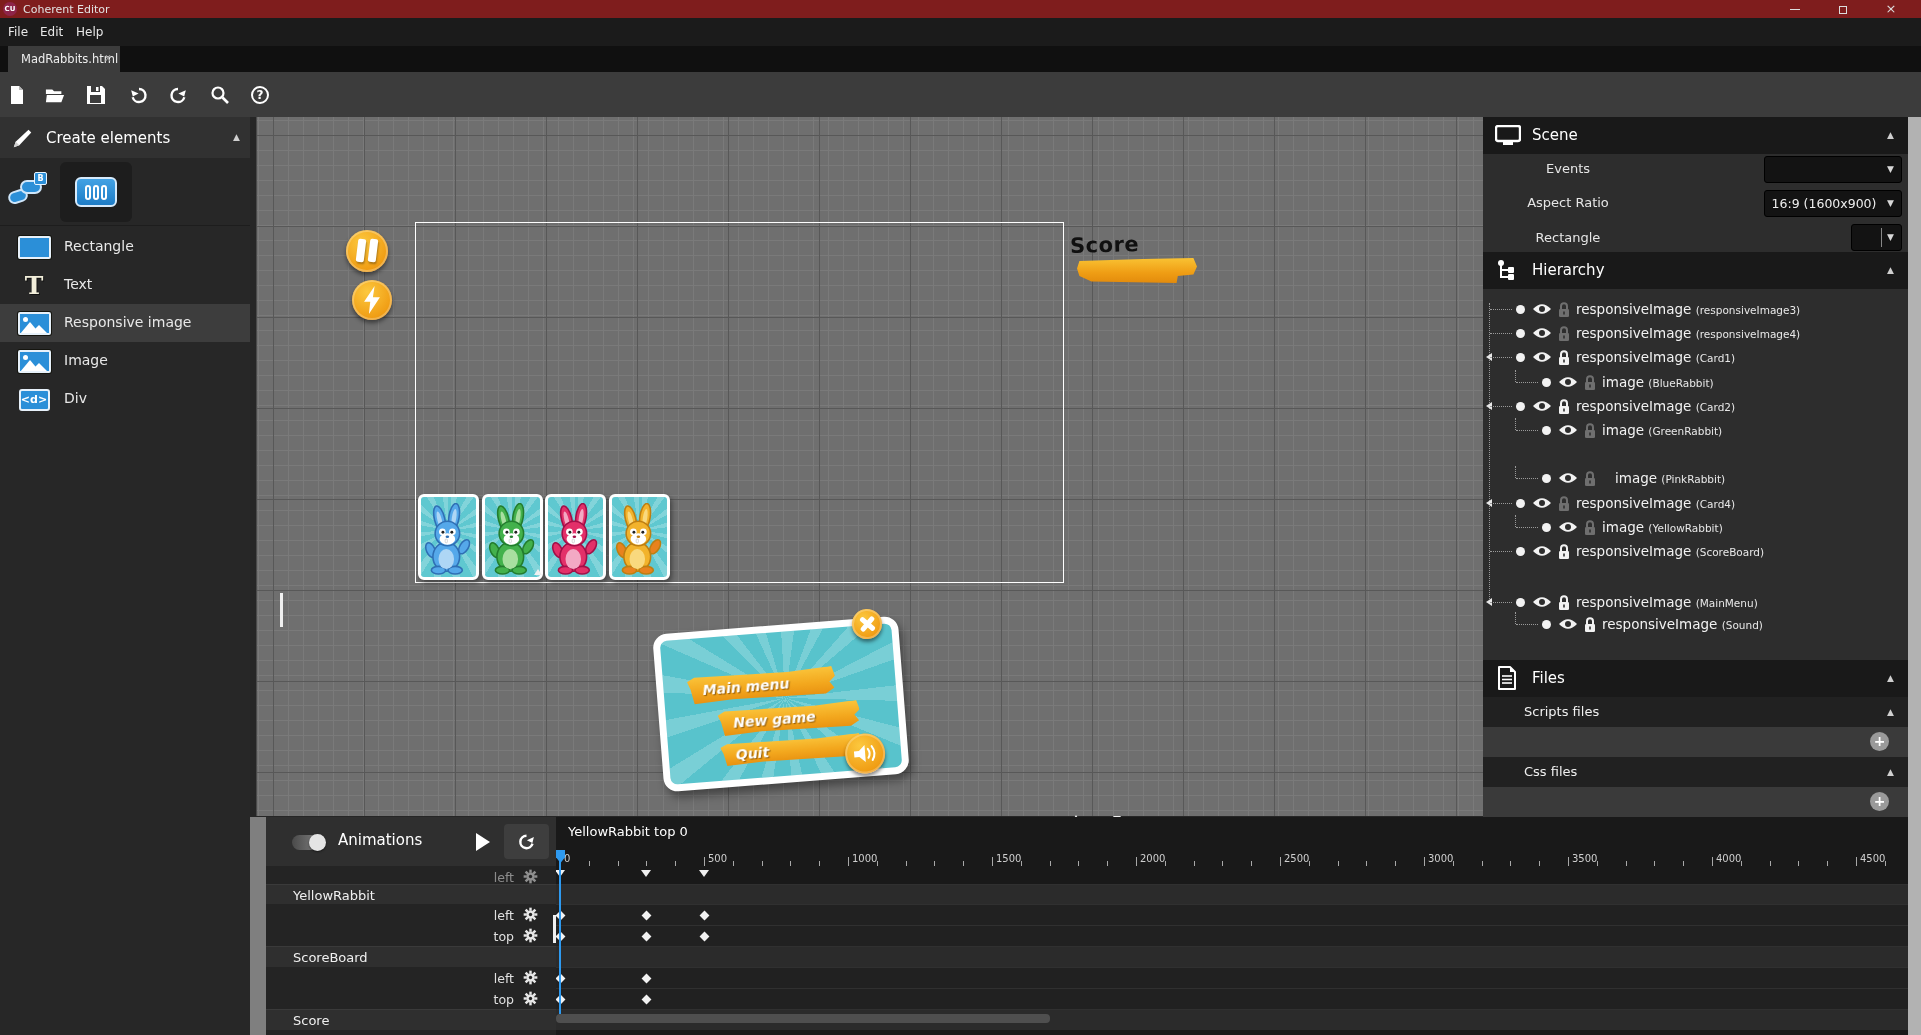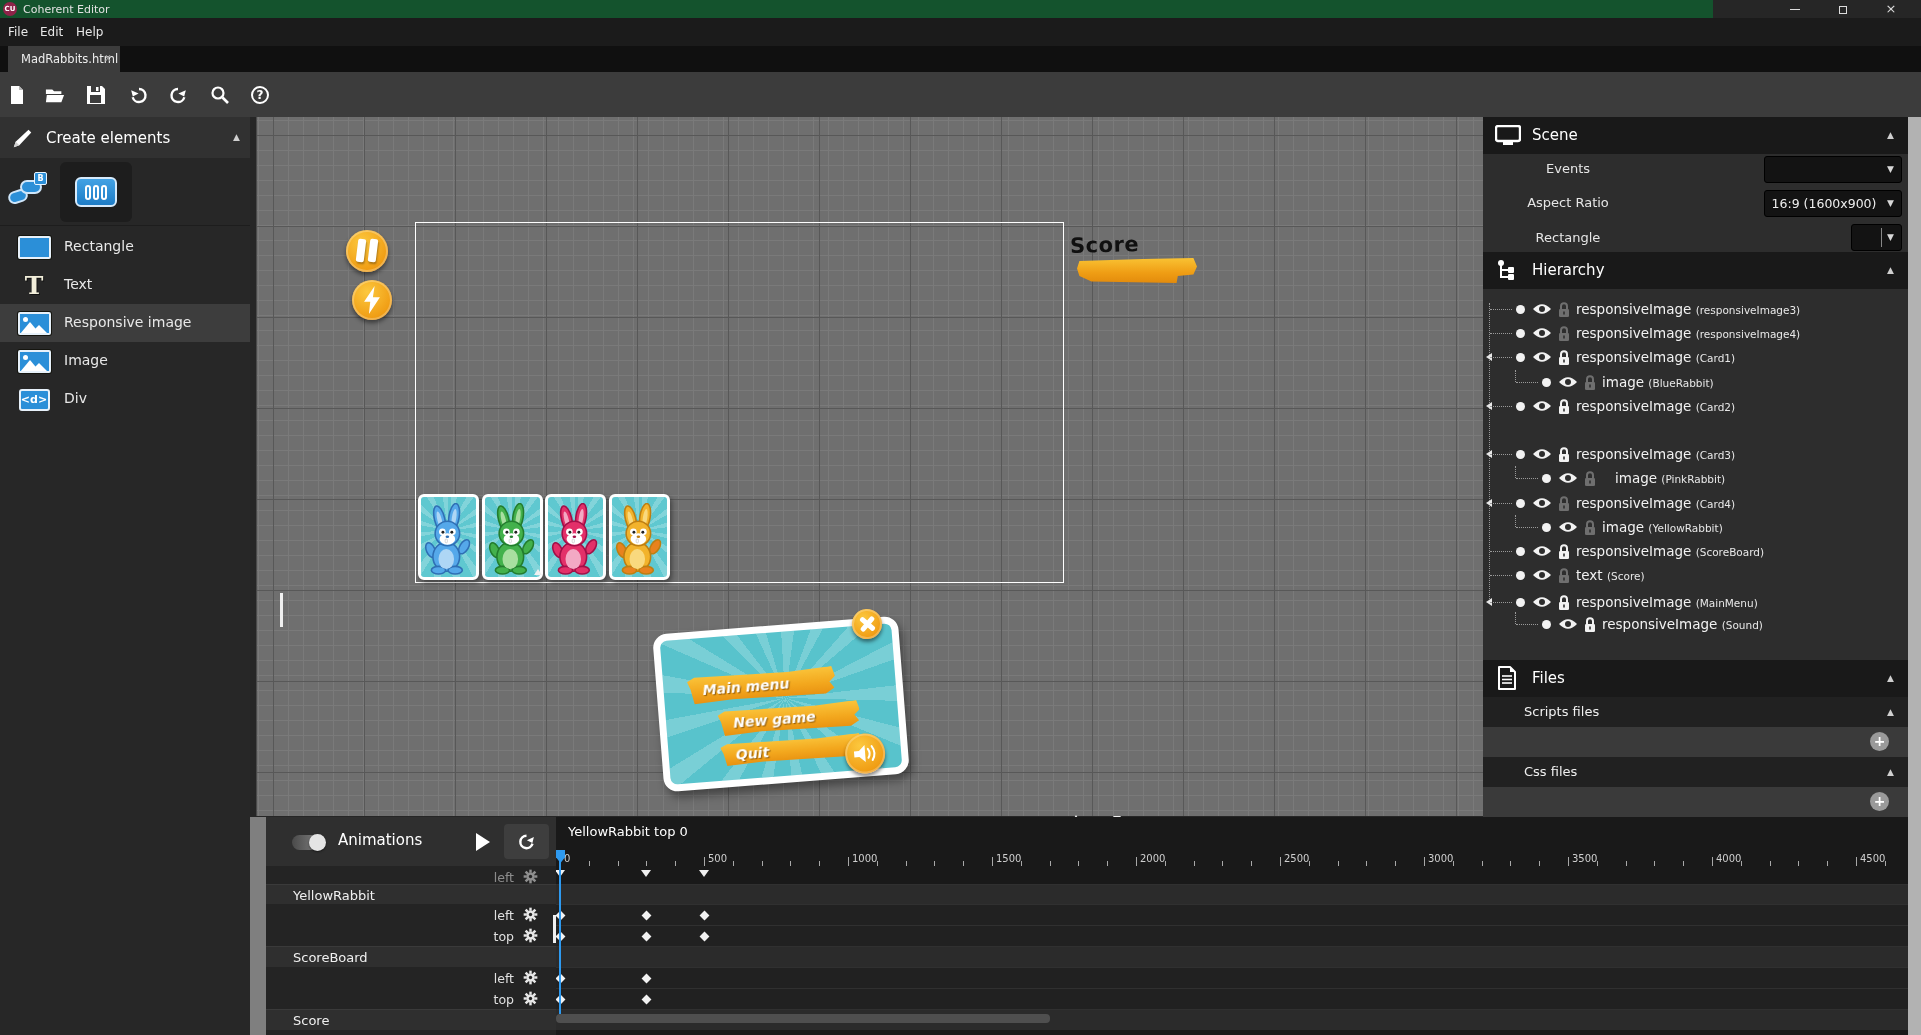--- a/index.html
+++ b/index.html
@@ -2,21 +2,21 @@
 <html><head>
 <meta charset="utf-8">
 <style>
   * { margin:0; padding:0; box-sizing:border-box; }
   html,body { background:#000; }
   #app{ position:relative; width:1921px; height:1035px; overflow:hidden;
         background:#262626; font-family:"DejaVu Sans","Liberation Sans",sans-serif; color:#e8e8e8; }
   .abs{ position:absolute; }
 
   
-  .titlebar{ left:0; top:0; width:1713px; height:18px; background:#14532d; }
+  .titlebar{ left:0; top:0; width:1921px; height:18px; background:#7f1d1d; }
   .logo{ left:3px; top:2px; width:14px; height:14px; border-radius:50%; background:#8e2449;
          color:#fff; font-size:7px; font-weight:bold; text-align:center; line-height:14px;}
   .wtitle{ left:23px; top:3px; font-size:11px; color:#e2e2e2; }
   .winbtn{ top:0; width:30px; height:18px; color:#ddd; text-align:center; line-height:17px; font-size:13px;}
   .minbar{ display:inline-block; width:10px; height:1px; background:#ddd; vertical-align:middle;}
   .maxbox{ display:inline-block; width:8px; height:8px; border:1px solid #ddd; vertical-align:middle;}
   .menubar{ left:0; top:18px; width:1921px; height:28px; background:#1b1b1b; }
   .menuitem{ top:7px; font-size:12px; color:#e8e8e8; }
   .tabrow{ left:0; top:46px; width:1921px; height:26px; background:#101010; }
   .tab{ left:8px; top:0; width:112px; height:26px; background:#3c3c3c; }
@@ -542,34 +542,34 @@
             <path d="M1 6 Q10 -3.5 19 6 Q10 15.5 1 6 Z" fill="#f2f2f2"></path>
             <circle cx="10" cy="6" r="3" fill="#2d2d2d"></circle>
           </svg>
           <svg viewBox="" style="left:74px;top:4px;width:13px;height:16px;position:absolute">
             <path d="M4 8 V5.2 a3 3 0 0 1 6 0 V8" fill="none" stroke="#f2f2f2" stroke-width="2"></path>
             <rect x="2" y="8" width="10" height="8" rx="1.3" fill="#f2f2f2"></rect>
             <rect x="6.2" y="10.5" width="1.6" height="3" fill="#2d2d2d"></rect>
           </svg>
           <span class="htype" style="left:93px">responsiveImage <span class="hname">(Card2)</span></span>
         </div>
-        <div class="hrow" style="top: 145.2px;">
-          <div class="hexp"></div>
-          <div class="dots-h" style="left:7px;width:22px"></div>
-          <div class="bullet" style="left:33px"></div>
-          <svg viewBox="" style="left:49px;top:6px;width:19px;height:12px;position:absolute">
-            <path d="M1 6 Q10 -3.5 19 6 Q10 15.5 1 6 Z" fill="#f2f2f2"></path>
-            <circle cx="10" cy="6" r="3" fill="#2d2d2d"></circle>
-          </svg>
-          <svg viewBox="" style="left:74px;top:4px;width:13px;height:16px;position:absolute">
-            <path d="M4 8 V5.2 a3 3 0 0 1 6 0 V8" fill="none" stroke="#f2f2f2" stroke-width="2"></path>
-            <rect x="2" y="8" width="10" height="8" rx="1.3" fill="#f2f2f2"></rect>
-            <rect x="6.2" y="10.5" width="1.6" height="3" fill="#2d2d2d"></rect>
-          </svg>
-          <span class="htype" style="left:93px">responsiveImage <span class="hname">(Card3)</span></span>
+        <div class="hrow" style="top: 121px;">
+          <div class="dots-v" style="left:32px;top:0;height:12px"></div>
+          <div class="dots-h" style="left:33px;width:22px"></div>
+          <div class="bullet" style="left:59px"></div>
+          <svg viewBox="" style="left:75px;top:6px;width:19px;height:12px;position:absolute">
+            <path d="M1 6 Q10 -3.5 19 6 Q10 15.5 1 6 Z" fill="#f2f2f2"></path>
+            <circle cx="10" cy="6" r="3" fill="#2d2d2d"></circle>
+          </svg>
+          <svg viewBox="" style="left:100px;top:4px;width:13px;height:16px;position:absolute">
+            <path d="M4 8 V5.2 a3 3 0 0 1 6 0 V8" fill="none" stroke="#6f6f6f" stroke-width="2"></path>
+            <rect x="2" y="8" width="10" height="8" rx="1.3" fill="#6f6f6f"></rect>
+            <rect x="6.2" y="10.5" width="1.6" height="3" fill="#2d2d2d"></rect>
+          </svg>
+          <span class="htype" style="left:119px">image <span class="hname">(GreenRabbit)</span></span>
         </div>
         <div class="hrow" style="top: 169.4px;">
           <div class="dots-v" style="left:32px;top:0;height:12px"></div>
           <div class="dots-h" style="left:33px;width:22px"></div>
           <div class="bullet" style="left:59px"></div>
           <svg viewBox="" style="left:75px;top:6px;width:19px;height:12px;position:absolute">
             <path d="M1 6 Q10 -3.5 19 6 Q10 15.5 1 6 Z" fill="#f2f2f2"></path>
             <circle cx="10" cy="6" r="3" fill="#2d2d2d"></circle>
           </svg>
           <svg viewBox="" style="left:100px;top:4px;width:13px;height:16px;position:absolute">
@@ -615,34 +615,20 @@
           <svg viewBox="" style="left:49px;top:6px;width:19px;height:12px;position:absolute">
             <path d="M1 6 Q10 -3.5 19 6 Q10 15.5 1 6 Z" fill="#f2f2f2"></path>
             <circle cx="10" cy="6" r="3" fill="#2d2d2d"></circle>
           </svg>
           <svg viewBox="" style="left:74px;top:4px;width:13px;height:16px;position:absolute">
             <path d="M4 8 V5.2 a3 3 0 0 1 6 0 V8" fill="none" stroke="#f2f2f2" stroke-width="2"></path>
             <rect x="2" y="8" width="10" height="8" rx="1.3" fill="#f2f2f2"></rect>
             <rect x="6.2" y="10.5" width="1.6" height="3" fill="#2d2d2d"></rect>
           </svg>
           <span class="htype" style="left:93px">responsiveImage <span class="hname">(ScoreBoard)</span></span>
-        </div>
-        <div class="hrow" style="top: 266.2px;">
-          <div class="dots-h" style="left:7px;width:22px"></div>
-          <div class="bullet" style="left:33px"></div>
-          <svg viewBox="" style="left:49px;top:6px;width:19px;height:12px;position:absolute">
-            <path d="M1 6 Q10 -3.5 19 6 Q10 15.5 1 6 Z" fill="#f2f2f2"></path>
-            <circle cx="10" cy="6" r="3" fill="#2d2d2d"></circle>
-          </svg>
-          <svg viewBox="" style="left:74px;top:4px;width:13px;height:16px;position:absolute">
-            <path d="M4 8 V5.2 a3 3 0 0 1 6 0 V8" fill="none" stroke="#6f6f6f" stroke-width="2"></path>
-            <rect x="2" y="8" width="10" height="8" rx="1.3" fill="#6f6f6f"></rect>
-            <rect x="6.2" y="10.5" width="1.6" height="3" fill="#2d2d2d"></rect>
-          </svg>
-          <span class="htype" style="left:93px">text <span class="hname">(Score)</span></span>
         </div>
         <div class="hrow" style="top: 293px;">
           <div class="hexp"></div>
           <div class="dots-h" style="left:7px;width:22px"></div>
           <div class="bullet" style="left:33px"></div>
           <svg viewBox="" style="left:49px;top:6px;width:19px;height:12px;position:absolute">
             <path d="M1 6 Q10 -3.5 19 6 Q10 15.5 1 6 Z" fill="#f2f2f2"></path>
             <circle cx="10" cy="6" r="3" fill="#2d2d2d"></circle>
           </svg>
           <svg viewBox="" style="left:74px;top:4px;width:13px;height:16px;position:absolute">

